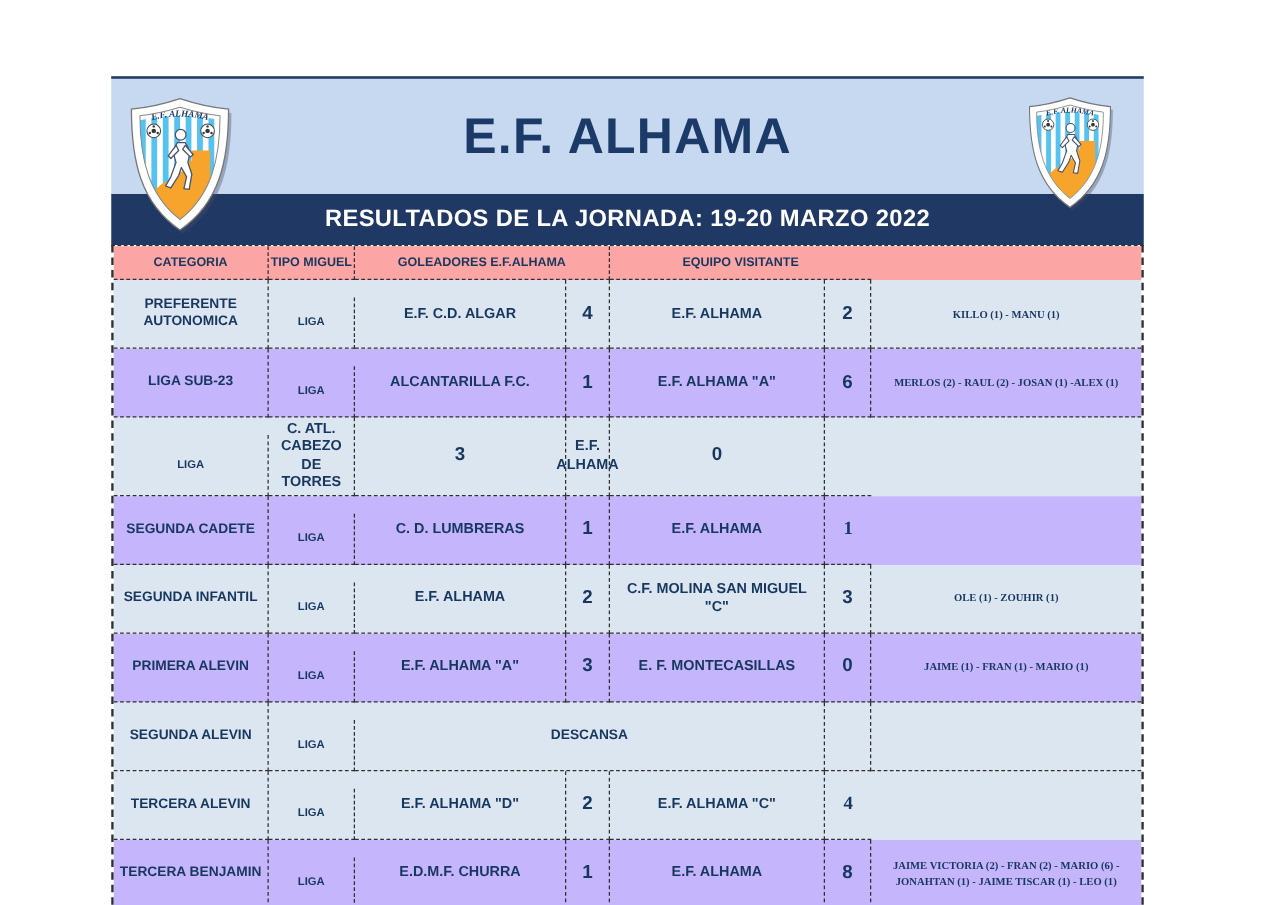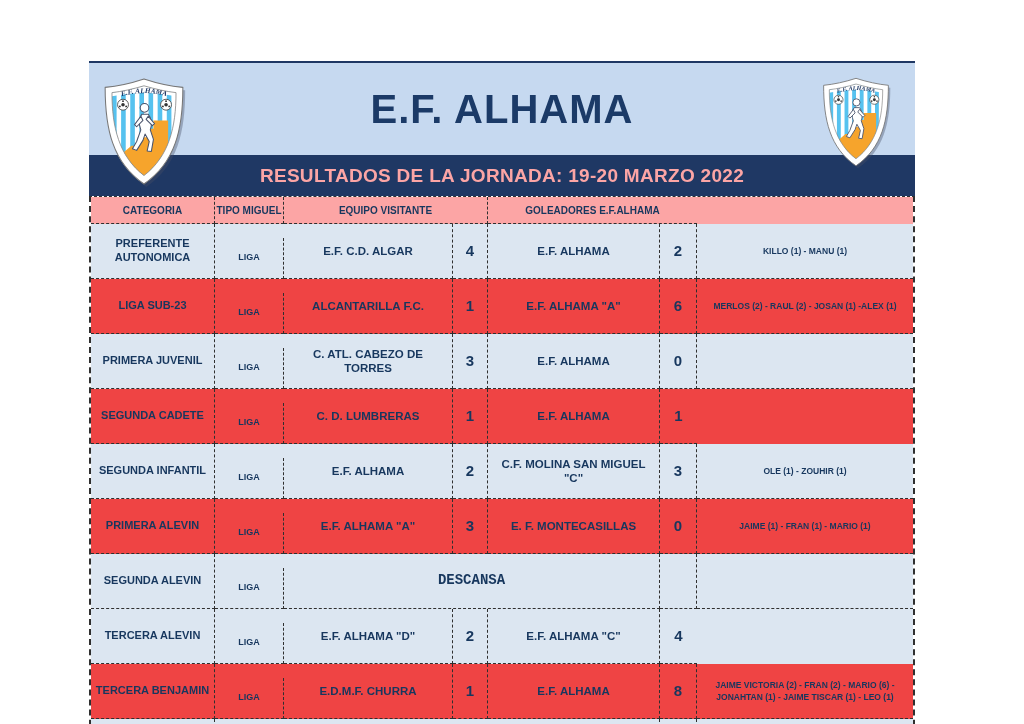--- a/index.html
+++ b/index.html
@@ -11,44 +11,44 @@
   .band{position:relative;height:92px;background:#c6d9f0;border-top:2px solid #1f3864;
         display:flex;align-items:center;justify-content:center;}
   .title{margin:0;font-size:40px;font-weight:bold;color:#1b3a67;letter-spacing:1px;}
 
   .crest{position:absolute;z-index:5;}
   .crest-left{left:13px;top:13px;width:84px;height:112px;}
   .crest-right{right:24px;top:13px;width:70px;height:93px;}
 
   
   .banner{height:41px;background:#1f3864;display:flex;align-items:center;justify-content:center;}
-  .banner-text{color:#fca5a5;font-weight:bold;font-size:19px;letter-spacing:.3px;}
+  .banner-text{color:#ffffff;font-weight:bold;font-size:19px;letter-spacing:.3px;}
 
   
   .rtable{border:2px dashed #2f2f2f;border-top:1px dashed #2f2f2f;background:#fff;}
   .thead{display:grid;grid-template-columns:124px 69px 204px 209px 1fr;background:#fca5a5;}
   .th{height:26px;display:flex;align-items:center;justify-content:center;text-align:center;
       font-size:10px;font-weight:bold;color:#17375e;
       border-right:1px dashed #2f2f2f;border-bottom:1px dashed #2f2f2f;}
   .th:last-child{border-right:none;}
 
   .tr{display:grid;grid-template-columns:124px 69px 169px 35px 172px 37px 1fr;}
   .tr.light{background:#dce6f1;}
-  .tr.medium{background:#ef4444;}
+  .tr.medium{background:#c4b5fd;}
   .td{min-height:41px;display:flex;align-items:center;justify-content:center;text-align:center;
       color:#17375e;font-weight:bold;padding:2px 4px;box-sizing:border-box;
       border-right:1px dashed #2f2f2f;border-bottom:1px dashed #2f2f2f;line-height:1.25;}
-  .td:last-child{border-right:none;}
+  .td:last-child{border-right:none;font-family:Liberation Serif, serif;}
   .tr:last-child .td{border-bottom:none;}
   .td.cat{font-size:11px;}
   .td.tipo{font-size:9px;margin-top:14px;}
   .td.team{font-size:11.5px;}
   .td.score{font-size:15px;padding:2px 2px;}
   .td.gol{font-size:8.5px;line-height:1.45;padding:2px 6px;}
-  .td.merged{grid-column:span 3;font-size:14px;font-family:Liberation Mono, monospace;}
+  .td.merged{grid-column:span 3;font-size:11px;}
 </style>
 </head>
 <body>
 
 <svg width="0" height="0" style="position:absolute" aria-hidden="true">
   <defs>
     <path id="shieldOuter" d="M40,2.5 C52,6.5 66,9.5 77,10.5 C77,50 70,82 40,102.5 C10,82 3,50 3,10.5 C14,9.5 28,6.5 40,2.5 Z"></path>
     <path id="shieldInner" d="M40,9 C50,12 62,14.6 70.5,15.5 C70.5,48 64,76 40,94.5 C16,76 9.5,48 9.5,15.5 C18,14.6 30,12 40,9 Z"></path>
     <clipPath id="crestClip">
         <use href="#shieldInner"></use>
@@ -108,22 +108,22 @@
     </div>
 
     <div class="banner">
       <span class="banner-text">RESULTADOS DE LA JORNADA: 19-20 MARZO 2022</span>
     </div>
 
     <div class="rtable">
       <div class="thead">
         <div class="th">CATEGORIA</div>
         <div class="th">TIPO MIGUEL</div>
+        <div class="th">GOLEADORES E.F.ALHAMA</div>
         <div class="th">EQUIPO VISITANTE</div>
-        <div class="th">GOLEADORES E.F.ALHAMA</div>
       </div>
       <div id="rows">
           <div class="tr light">
             <div class="td cat">PREFERENTE AUTONOMICA</div>
             <div class="td tipo">LIGA</div>
             <div class="td team">E.F. C.D. ALGAR</div>
             <div class="td score">4</div>
             <div class="td team">E.F. ALHAMA</div>
             <div class="td score">2</div>
             <div class="td gol">KILLO (1) - MANU (1)</div>
@@ -131,21 +131,20 @@
           <div class="tr medium">
             <div class="td cat">LIGA SUB-23</div>
             <div class="td tipo">LIGA</div>
             <div class="td team">ALCANTARILLA F.C.</div>
             <div class="td score">1</div>
             <div class="td team">E.F. ALHAMA "A"</div>
             <div class="td score">6</div>
             <div class="td gol">MERLOS (2) - RAUL (2) - JOSAN (1) -ALEX (1)</div>
           </div>
           <div class="tr light">
-            <div class="td cat">PRIMERA JUVENIL</div>
             <div class="td tipo">LIGA</div>
             <div class="td team">C. ATL. CABEZO DE TORRES</div>
             <div class="td score">3</div>
             <div class="td team">E.F. ALHAMA</div>
             <div class="td score">0</div>
             <div class="td gol"></div>
           </div>
           <div class="tr medium">
             <div class="td cat">SEGUNDA CADETE</div>
             <div class="td tipo">LIGA</div>

